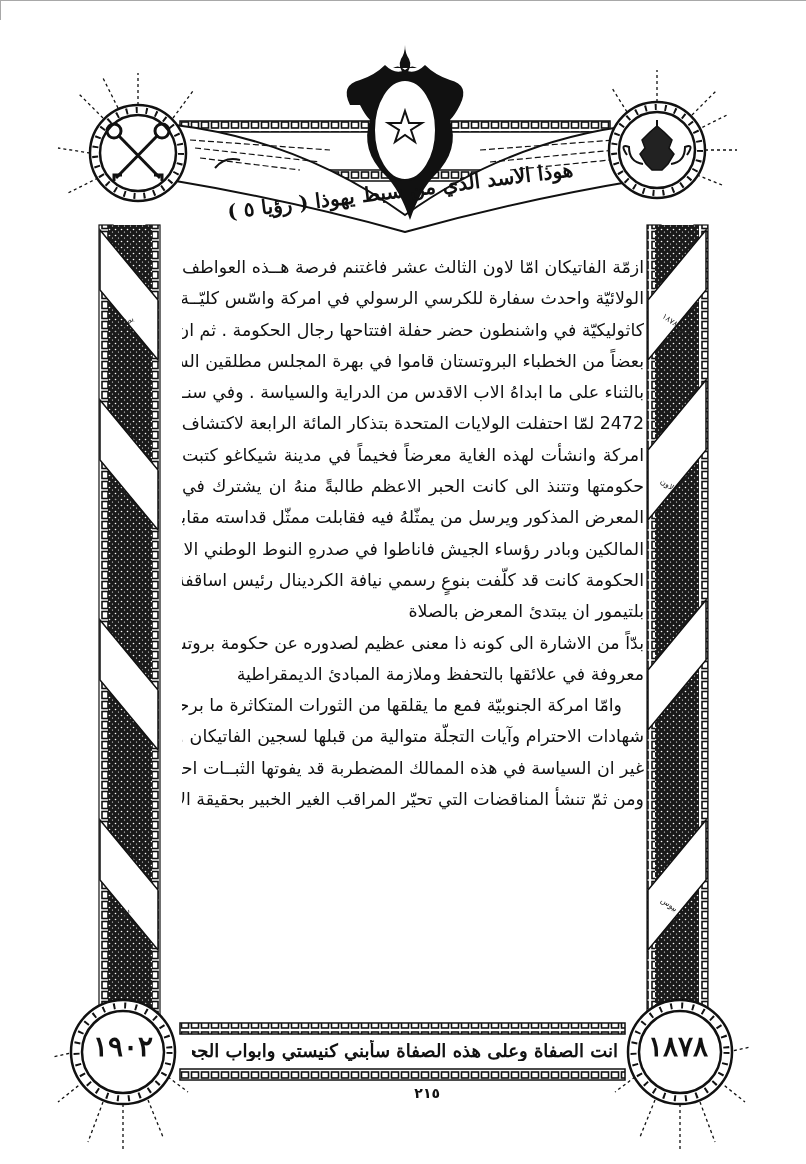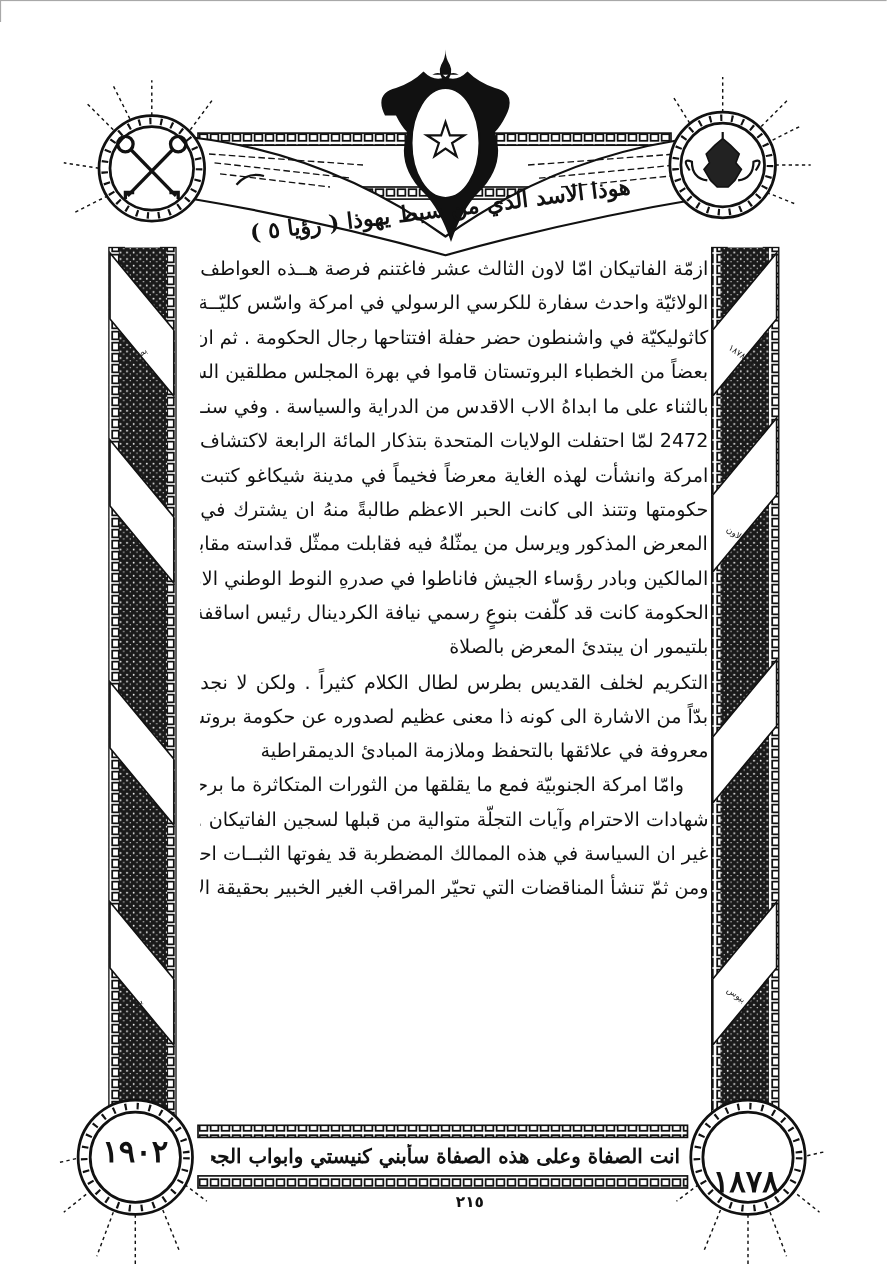--- a/index.html
+++ b/index.html
@@ -1,27 +1,27 @@
 <!DOCTYPE html>
 <html><head>
   <meta charset="utf-8">
   <style>
     html, body { margin: 0; padding: 0; background: #ffffff; }
     body { width: 806px; height: 1164px; position: relative; overflow: hidden; font-family: "DejaVu Serif", serif; color: #111; }
     .topline { position: absolute; left: 0; top: 0; width: 806px; height: 1px; background: #a8a8a8; }
     .leftline { position: absolute; left: 0; top: 0; width: 1px; height: 20px; background: #a8a8a8; }
     .frame-svg { position: absolute; left: 0; top: 0; }
     .banner-text { position: absolute; left: 235px; top: 178px; width: 340px; height: 40px; direction: rtl; text-align: center; font-size: 20px; font-weight: bold; transform: rotate(-7deg); transform-origin: center; white-space: nowrap; }
-    .body-text { position: absolute; left: 182px; top: 230px; width: 462px; direction: rtl; font-family: "DejaVu Sans", sans-serif; font-size: 17.4px; line-height: 31.3px; text-align: justify; text-align-last: justify; }
+    .body-text { position: absolute; left: 182px; top: 252px; width: 462px; direction: rtl; font-family: "DejaVu Sans", sans-serif; font-size: 17.4px; line-height: 31.3px; text-align: justify; text-align-last: justify; }
     .body-text .line { display: block; height: 31.3px; white-space: nowrap; overflow: hidden; text-align: justify; text-align-last: justify; }
     .body-text .line.short { text-align-last: right; }
     .body-text .line.indent { padding-right: 22px; }
     .year { position: absolute; font-family: "DejaVu Serif", serif; font-weight: bold; font-size: 28px; direction: rtl; text-align: center; width: 110px; }
     .year-left { left: 68px; top: 1030px; }
-    .year-right { left: 623px; top: 1030px; margin-top: 28px; }
+    .year-right { left: 623px; top: 1030px; }
     .bottom-banner-text { position: absolute; left: 192px; top: 1040px; width: 426px; direction: rtl; text-align: center; font-size: 18px; font-weight: bold; white-space: nowrap; overflow: hidden; }
     .page-number { position: absolute; left: 370px; top: 1085px; width: 70px; text-align: right; font-family: "DejaVu Sans", sans-serif; font-size: 14px; font-weight: bold; direction: rtl; }
     .ribbon-text { position: absolute; font-size: 8px; color: #222; direction: rtl; transform: rotate(-35deg); }
   </style>
 </head>
 <body>
 
 <div class="topline"></div>
 <div class="leftline"></div>
 
@@ -167,21 +167,20 @@
   <span class="line">كاثوليكيّة في واشنطون حضر حفلة افتتاحها رجال الحكومة . ثم ان</span>
   <span class="line">بعضاً من الخطباء البروتستان قاموا في بهرة المجلس مطلقين السنتهم</span>
   <span class="line">بالثناء على ما ابداهُ الاب الاقدس من الدراية والسياسة . وفي سنــة</span>
   <span class="line">2472 لمّا احتفلت الولايات المتحدة بتذكار المائة الرابعة لاكتشاف</span>
   <span class="line">امركة وانشأت لهذه الغاية معرضاً فخيماً في مدينة شيكاغو كتبت</span>
   <span class="line">حكومتها وتتنذ الى كانت الحبر الاعظم طالبةً منهُ ان يشترك في</span>
   <span class="line">المعرض المذكور ويرسل من يمثّلهُ فيه فقابلت ممثّل قداسته مقابلة الامراء</span>
   <span class="line">المالكين وبادر رؤساء الجيش فاناطوا في صدرهِ النوط الوطني الامركي</span>
   <span class="line">الحكومة كانت قد كلّفت بنوعٍ رسمي نيافة الكردينال رئيس اساقفة</span>
   <span class="line short">بلتيمور ان يبتدئ المعرض بالصلاة</span>
-  <span class="line">التكريم لخلف القديس بطرس لطال الكلام كثيراً . ولكن لا نجد</span>
   <span class="line">بدّاً من الاشارة الى كونه ذا معنى عظيم لصدوره عن حكومة بروتستانية</span>
   <span class="line short">معروفة في علائقها بالتحفظ وملازمة المبادئ الديمقراطية</span>
   <span class="line indent">وامّا امركة الجنوبيّة فمع ما يقلقها من الثورات المتكاثرة ما برحت</span>
   <span class="line">شهادات الاحترام وآيات التجلّة متوالية من قبلها لسجين الفاتيكان .</span>
   <span class="line">غير ان السياسة في هذه الممالك المضطربة قد يفوتها الثبــات احياناً</span>
   <span class="line">ومن ثمّ تنشأ المناقضات التي تحيّر المراقب الغير الخبير بحقيقة الاحوال .</span>
 </div>
 
 <div class="year year-left">١٩٠٢</div>
 <div class="year year-right">١٨٧٨</div>

